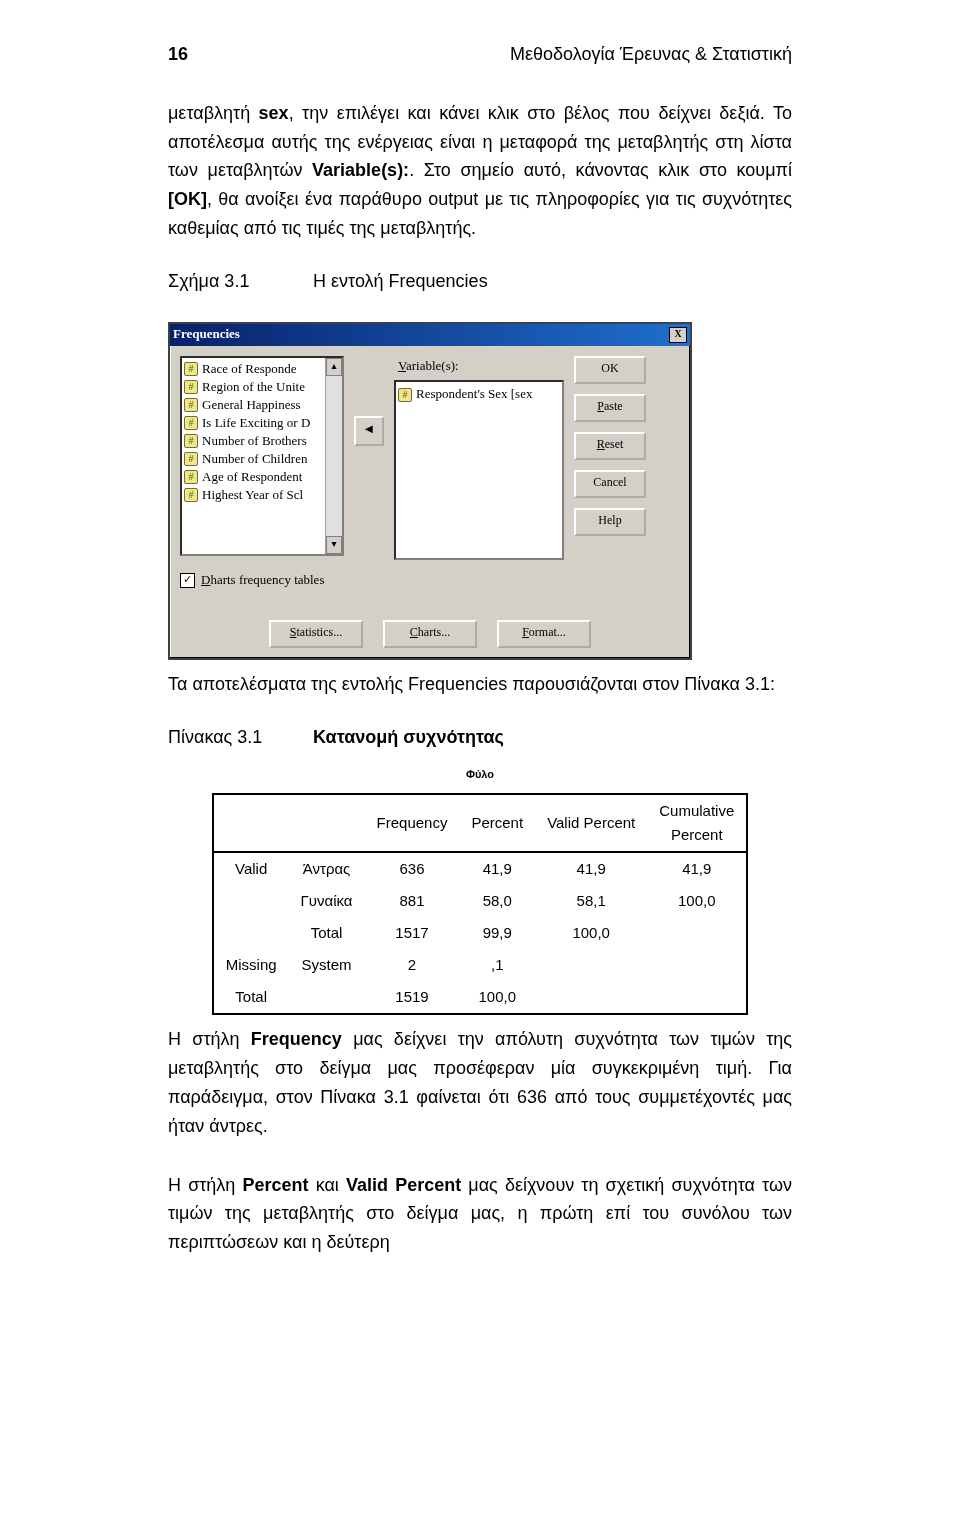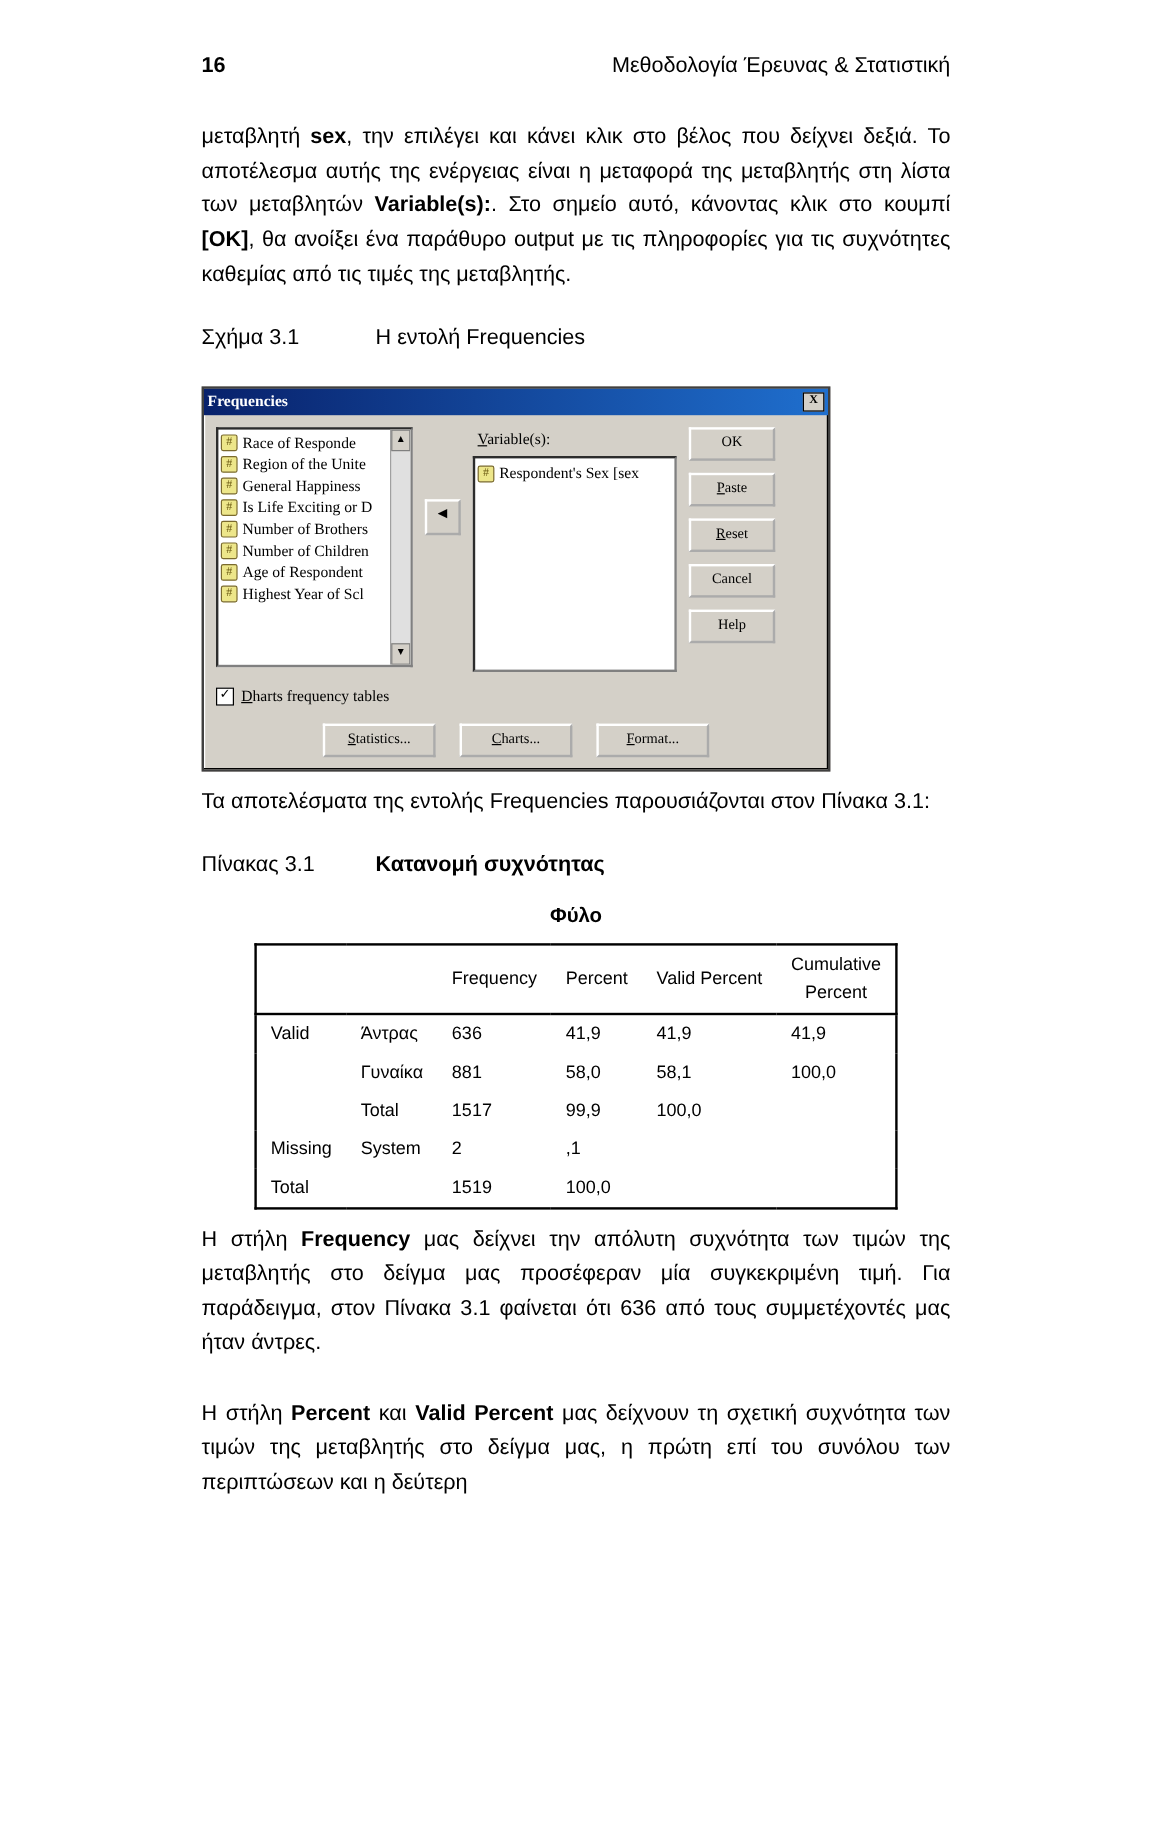--- a/index.html
+++ b/index.html
@@ -24,30 +24,30 @@
   .scrollbar .btn{height:16px;background:#d4d0c8;border:1px solid #808080;text-align:center;font-size:10px;line-height:14px}
   .midcol{display:flex;flex-direction:column;align-items:center}
   .smalllbl{font-size:13px;margin:0 0 4px 4px;align-self:flex-start}
   .varbox{width:162px;height:172px;background:#fff;border:2px inset #808080;padding:2px}
   .varbox .item{display:flex;align-items:center;gap:4px;font-size:13px;white-space:nowrap}
   .arrowbtn{width:26px;height:26px;margin-top:60px;background:#d4d0c8;border:2px outset #fff;font-weight:bold;font-size:14px;text-align:center;line-height:22px}
   .btncol{display:flex;flex-direction:column;gap:10px}
   .dbtn{width:68px;height:24px;background:#d4d0c8;border:2px outset #fff;font-size:12px;text-align:center;line-height:20px}
   .chkrow{margin-top:10px;display:flex;align-items:center;gap:6px;font-size:13px}
   .chk{width:13px;height:13px;background:#fff;border:1px solid #000;text-align:center;font-size:11px;line-height:11px}
-  .botbtns{display:flex;gap:20px;justify-content:center;margin-top:12px}
+  .botbtns{display:flex;gap:20px;justify-content:center;margin-top:29px}
   .dbtn-wide{width:90px;height:24px;background:#d4d0c8;border:2px outset #fff;font-size:12px;text-align:center;line-height:20px}
   .u{text-decoration:underline}
   .section-text{}
   .pinak-row{margin:24px 0 6px 0}
   .pinak-row .lbl{display:inline-block;width:140px;font-weight:normal}
   .pinak-row .txt{font-weight:bold}
-  .table-title{text-align:center;font-weight:bold;margin:14px 0 10px 0;font-size:17px}
+  .table-title{text-align:center;font-weight:bold;margin:14px 0 10px 0;font-size:11px}
   table.freq{border-collapse:collapse;margin:0 auto;font-size:15px}
-  table.freq td,table.freq th{padding:4px 12px;text-align:left}
+  table.freq td,table.freq th{padding:4px 12px;text-align:center}
   table.freq thead td,table.freq thead th{border-top:2px solid #000;border-bottom:2px solid #000;text-align:center;font-weight:normal}
   table.freq thead th.first{border-left:2px solid #000}
   table.freq thead th.last{border-right:2px solid #000}
   table.freq tbody td.first{border-left:2px solid #000}
   table.freq tbody td.last{border-right:2px solid #000}
   table.freq tbody tr.lastr td{border-bottom:2px solid #000}
   .lbl-cell{text-align:left;padding-left:8px}
   .val-cell{text-align:left}
 </style>
 </head>

